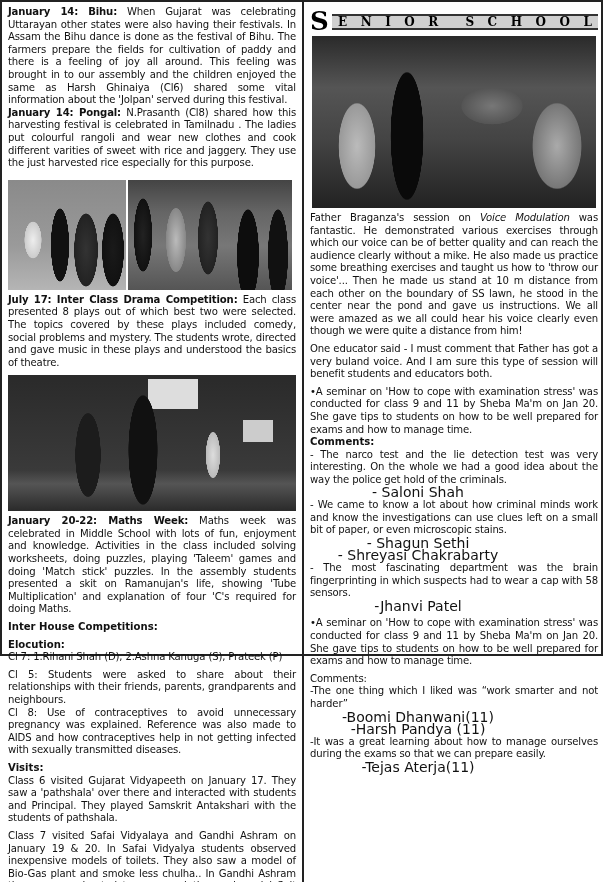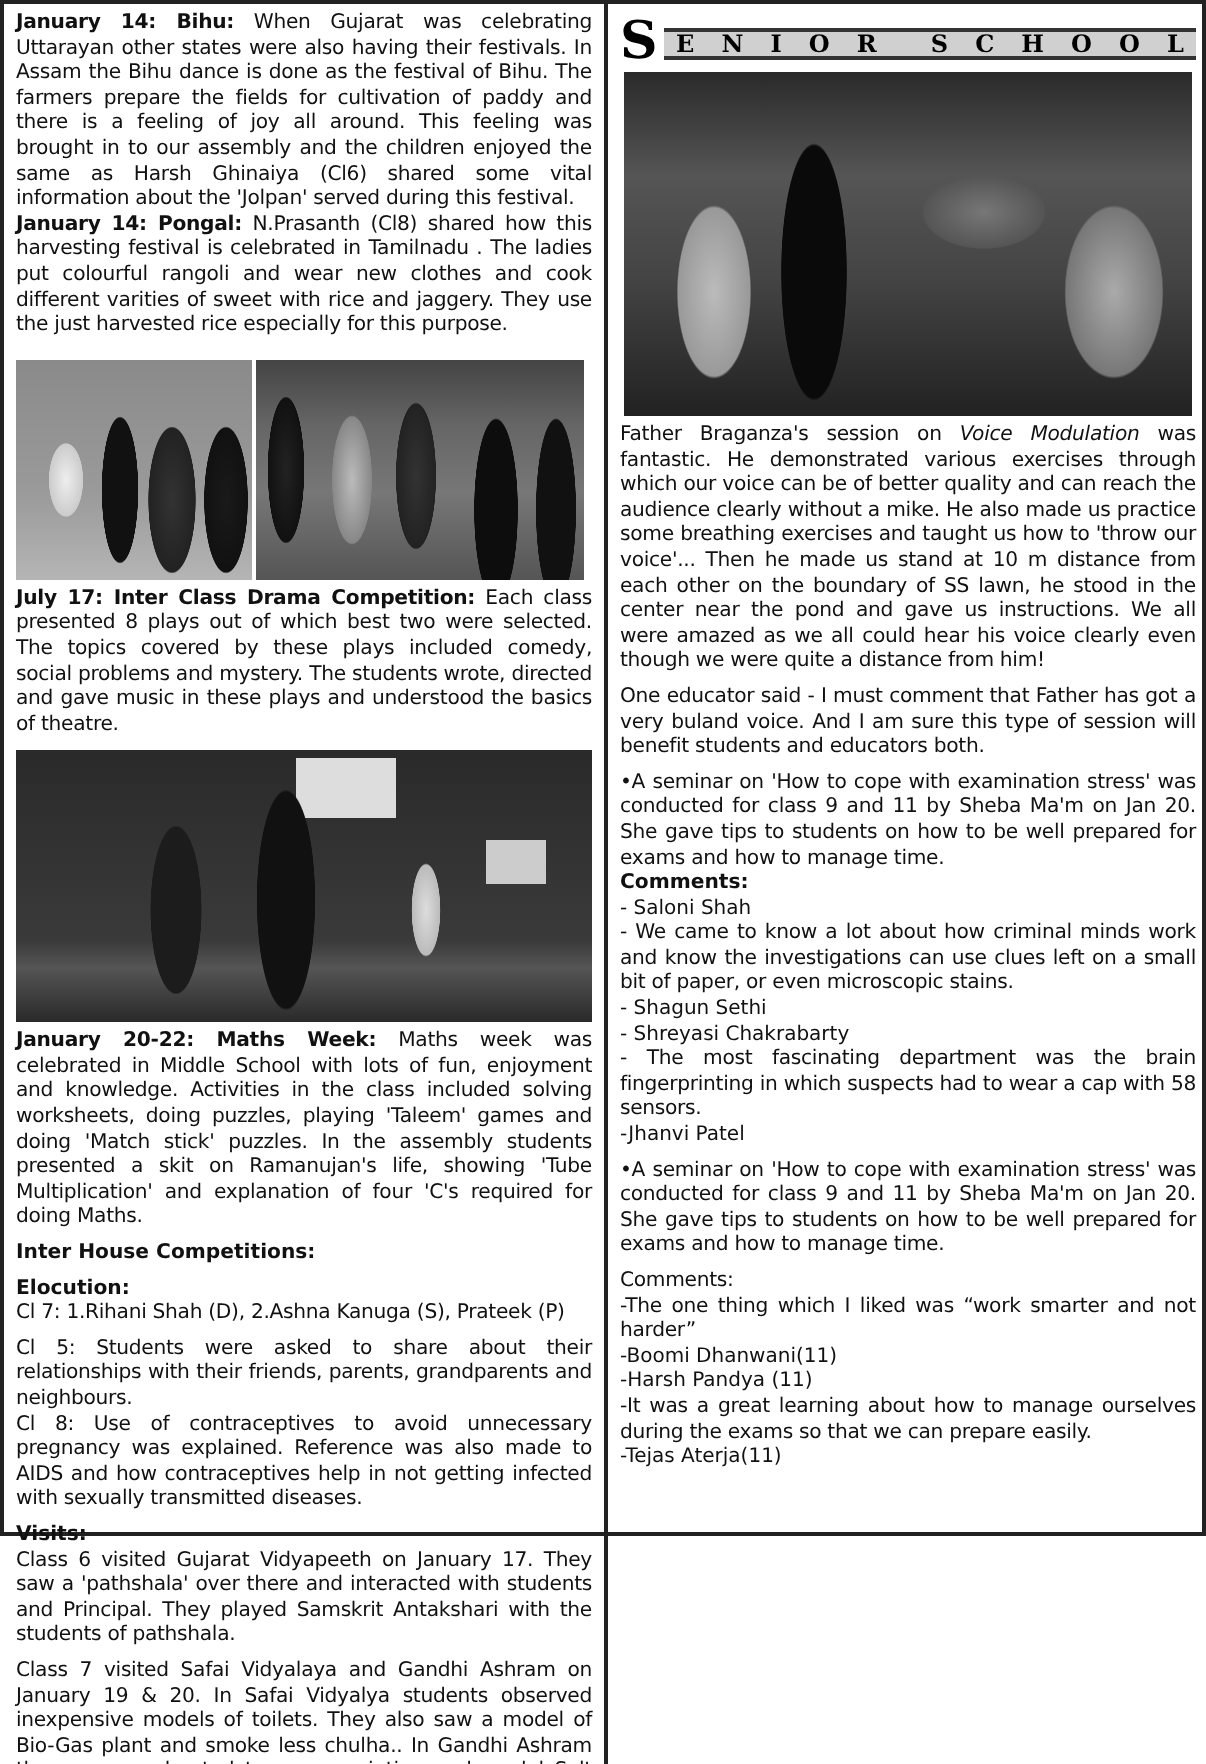--- a/index.html
+++ b/index.html
@@ -1,19 +1,19 @@
 <!DOCTYPE html>
 <html><head>
 <meta charset="utf-8">
 <style>
   * { box-sizing: border-box; margin: 0; padding: 0; }
   html, body { width: 603px; height: 882px; background: #fff; overflow: hidden; }
   body { font-family: "DejaVu Sans", sans-serif; color: #111; }
   .page {
-    position: absolute; left: 0; top: 0; width: 603px; height: 768px;
+    position: absolute; left: 0; top: 0; width: 603px; height: 656px;
     border: 2px solid #222;
   }
   .divider { position: absolute; left: 300px; top: 0; width: 2px; height: 880px; background: #222; }
   .col { position: absolute; top: 0; }
   .col-left { left: 6px; width: 288px; top: 4px; }
   .col-right { left: 308px; width: 288px; top: 4px; }
   p, .line { font-size: 10.1px; line-height: 12.6px; text-align: justify; letter-spacing: -0.15px; }
   b { font-weight: bold; }
   .gap { height: 5px; }
   .h { font-weight: bold; font-size: 10.1px; line-height: 12.6px; }
@@ -47,21 +47,21 @@
       linear-gradient(#2a2a2a, #555 30%, #444 60%, #222); }
   .banner { display: flex; align-items: flex-end; height: 24px; margin-top: 2px; }
   .banner-s { font-family: "DejaVu Serif", serif; font-weight: bold; font-size: 26px; line-height: 22px; color: #000; width: 22px; }
   .banner-rest {
     flex: 1; height: 16px; margin-bottom: 2px;
     background: #d0d0d0; border-top: 2px solid #333; border-bottom: 2px solid #333;
     font-family: "DejaVu Serif", serif; font-weight: bold; font-size: 12px;
     line-height: 12px; color: #000; display: flex; justify-content: space-between; padding: 0 6px;
   }
   .banner-rest span { display: inline-block; }
-  .sig-right { text-align: left; padding-right: 72px; font-size: 10px; line-height: 12.6px; }
+  .sig-right { text-align: center; padding-right: 72px; font-size: 14px; line-height: 12.6px; }
   .normal-h { font-weight: normal; }
 </style>
 </head>
 <body>
 
 <div class="page">
   <div class="divider"></div>
 
   <div class="col col-left">
     <p><b>January 14:  Bihu:</b><span> When Gujarat was celebrating Uttarayan other states were also having their festivals. In Assam the Bihu dance is done as the festival of Bihu.  The farmers prepare the fields for cultivation of paddy and there is a feeling of joy all around. This feeling was brought in to our assembly and the children enjoyed the same as Harsh Ghinaiya (Cl6) shared some vital information about the  'Jolpan' served during this festival.</span></p>
@@ -114,20 +114,21 @@
     <div class="photo ph-d"></div>
 
     <p><span>Father Braganza's session on </span><i>Voice Modulation</i><span> was fantastic. He demonstrated various exercises through which our voice can be of better quality and can reach the audience clearly without a mike. He also made us practice some breathing exercises and taught us how to 'throw our voice'...  Then he made us stand at 10 m distance from each other on the boundary of SS lawn, he stood in the center near the pond and gave us instructions. We all were amazed as we all could hear his voice clearly even though we were quite a distance from him!</span></p>
     <div class="gap"></div>
     <p>One educator said - I must comment that Father has got a very buland voice. And I am sure this type of session will benefit students and educators both.</p>
     <div class="gap"></div>
     <p>•A seminar on 'How to cope with examination stress' was conducted for class 9 and 11 by Sheba Ma'm on Jan 20. She gave tips to students on how to be well prepared for exams and how to manage time.</p>
     <div class="h">Comments:</div>
     <div id="comments1">
         <div>
+          <p>- The narco test and the lie detection test was very interesting. On the whole we had a good idea about the way the police get hold of the criminals.</p>
           <div class="sig-right">- Saloni Shah</div>
         </div>
         <div>
           <p>- We came to know a lot about how criminal minds work and know the investigations can use clues left on a small bit of paper, or even microscopic stains.</p>
         </div>
         <div>
           <div class="sig-right">- Shagun Sethi</div>
         </div>
         <div>
           <div class="sig-right">- Shreyasi Chakrabarty</div>

